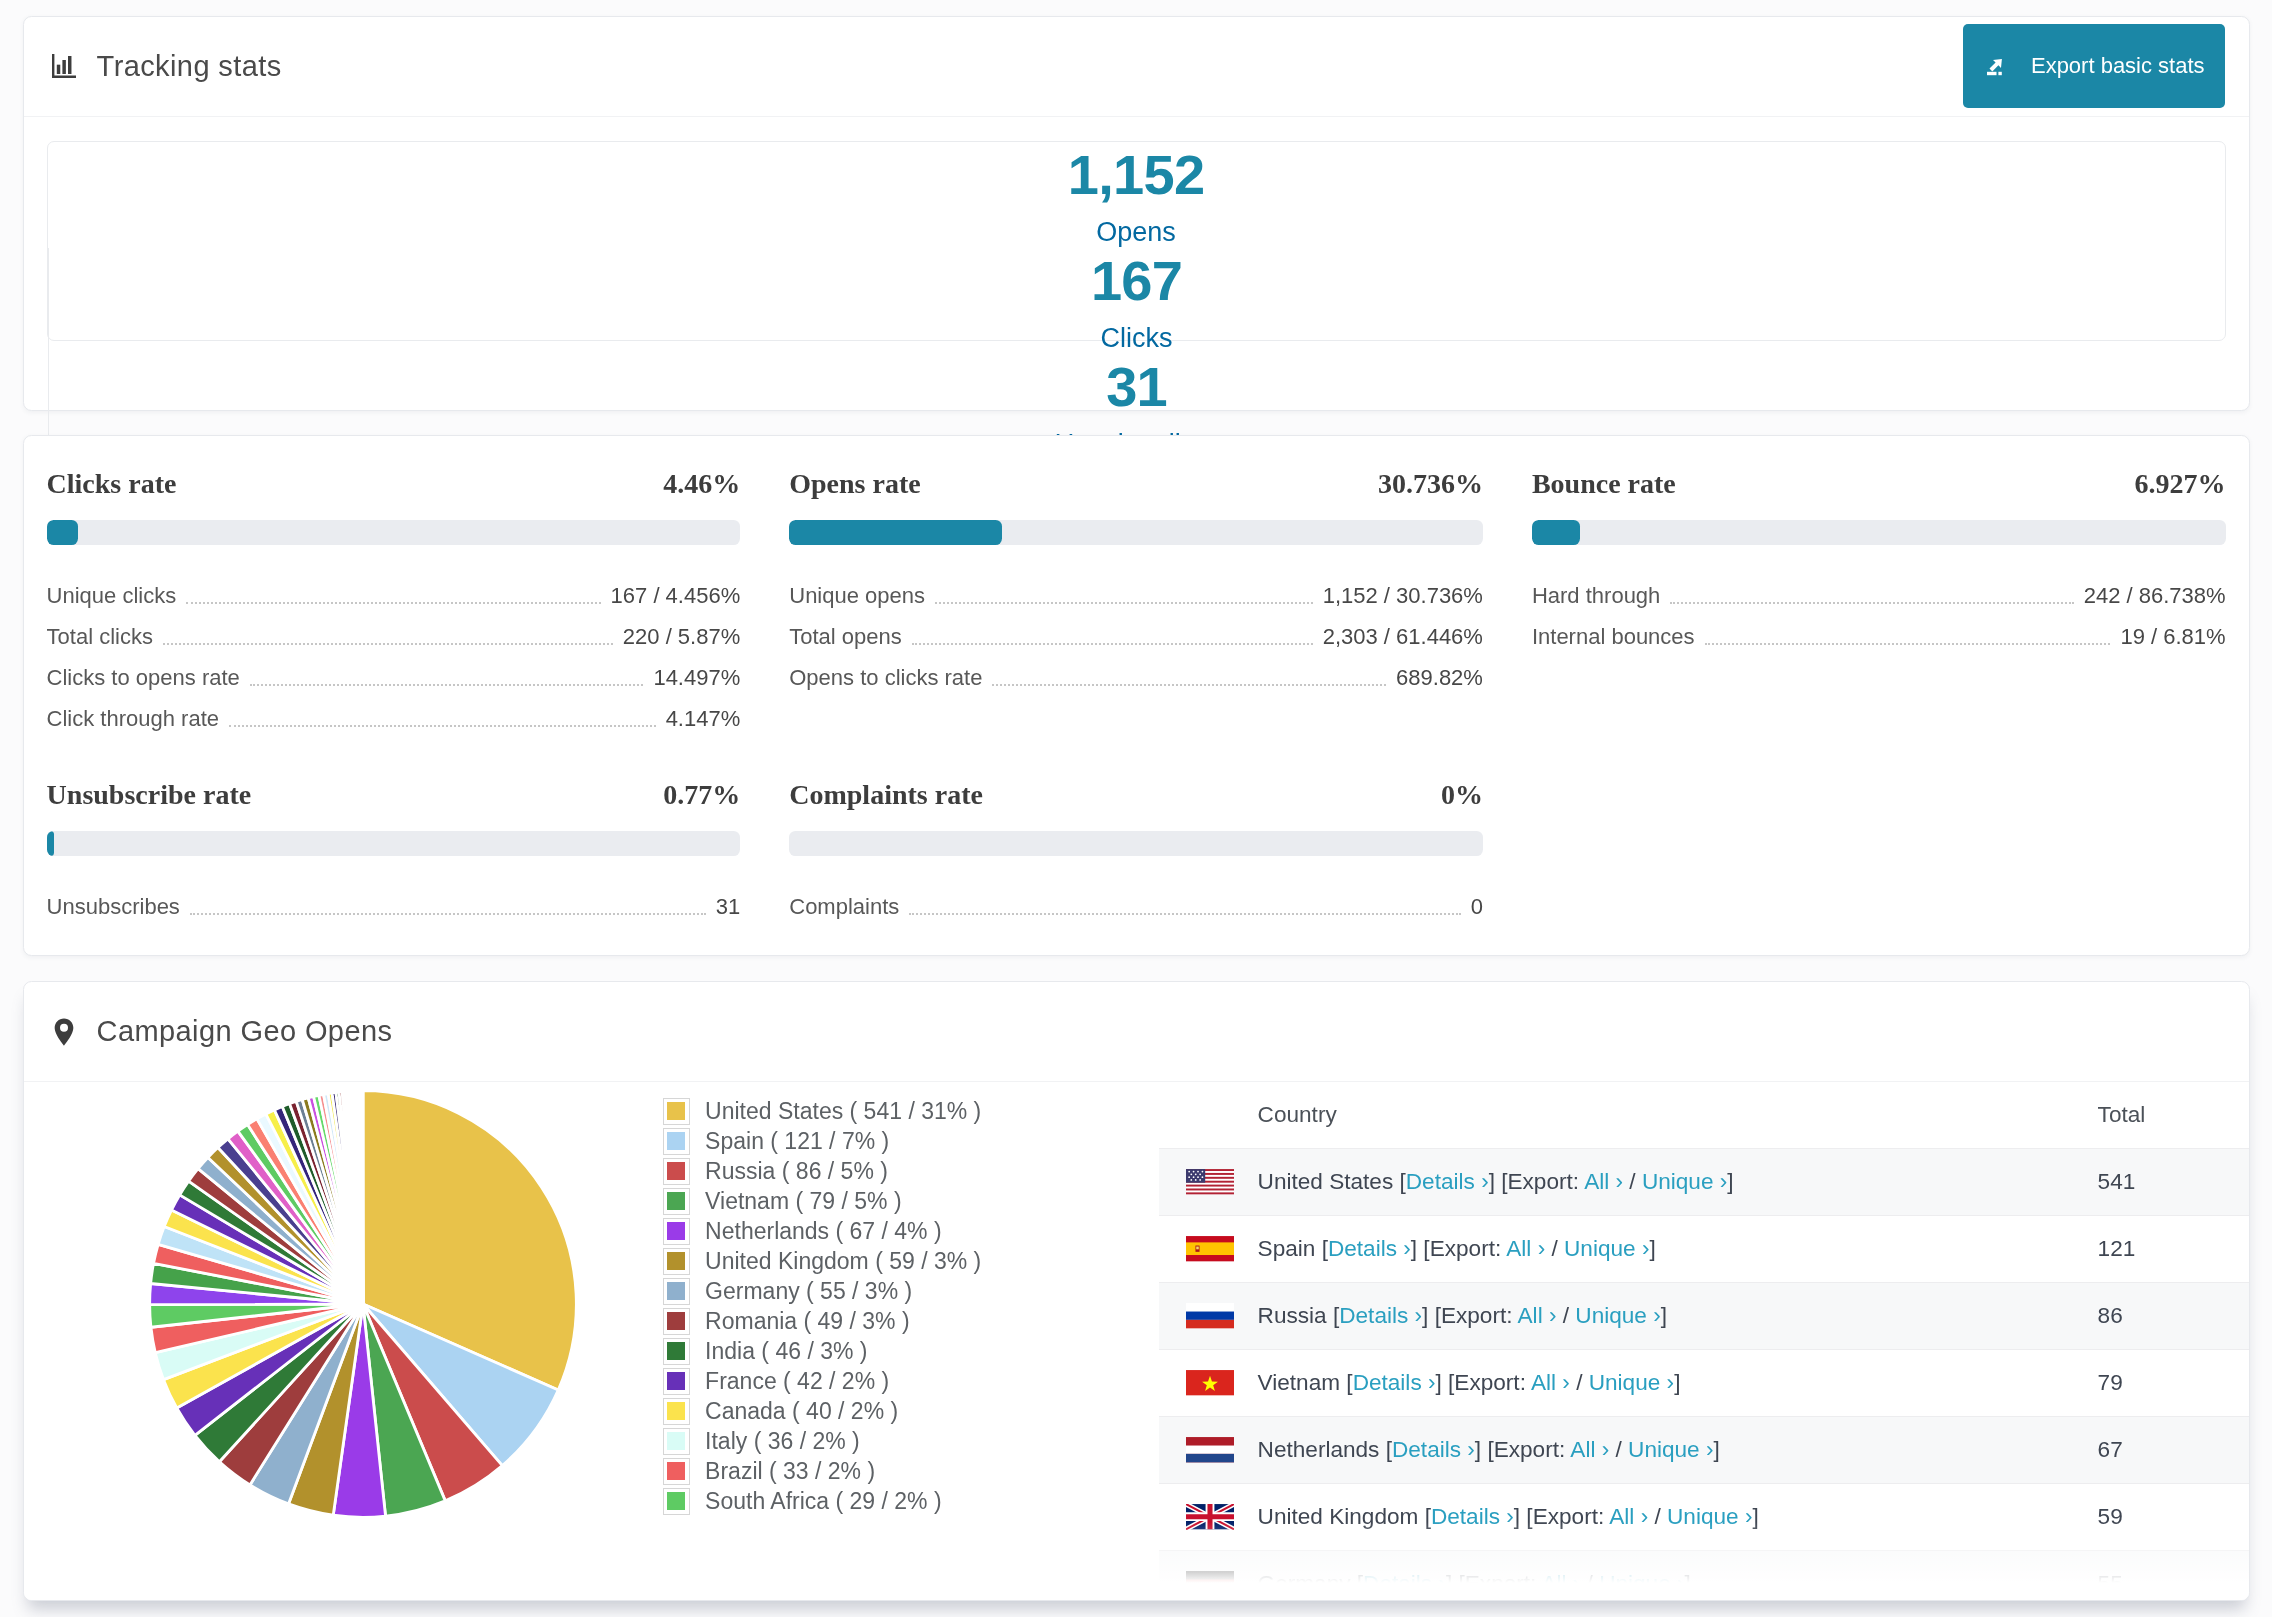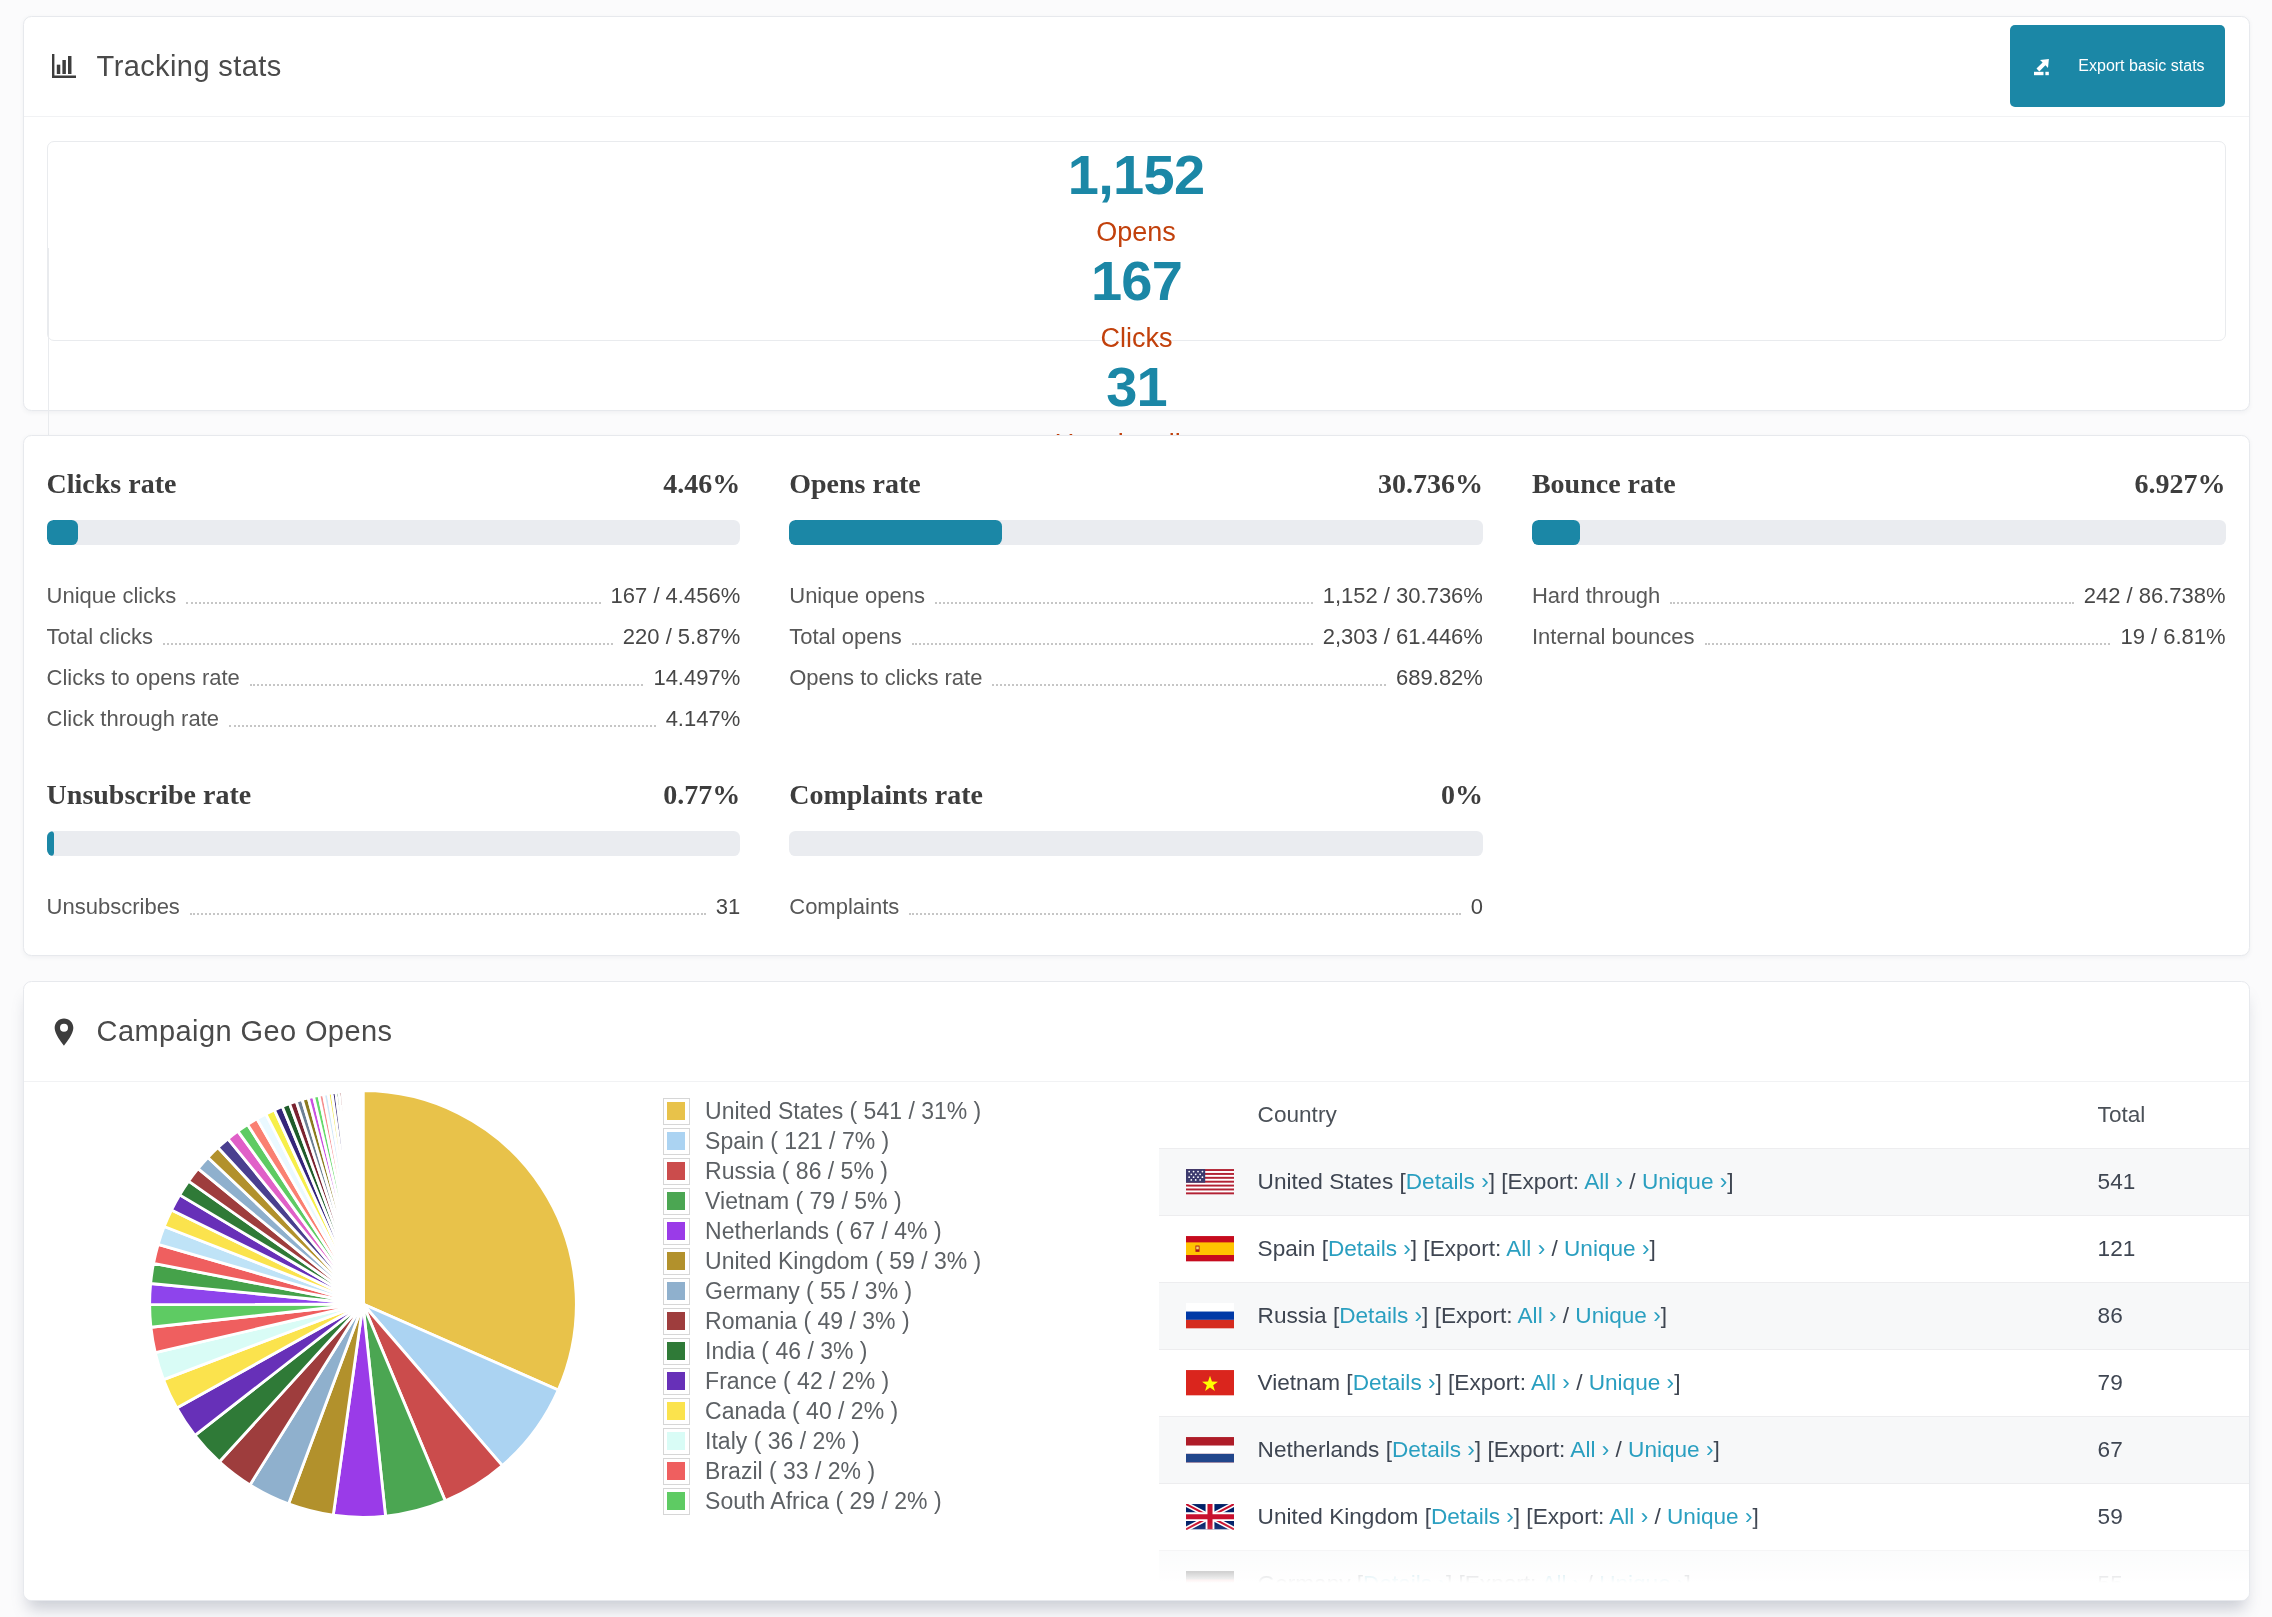--- a/index.html
+++ b/index.html
@@ -28,38 +28,38 @@
     padding:0 24px; border-bottom:1.4px solid #f1f2f4; position:relative;
   }
   .card-header svg.hicon { width:32px; height:32px; flex:none; }
   .card-title { font-size:29px; color:#4a4a4a; margin-left:17px; letter-spacing:0.4px; }
 
   .export-btn {
     position:absolute; right:24px; top:50%; transform:translateY(-50%);
     display:flex; align-items:center; gap:24px;
     background:#1b87a6; color:#fff; border:none; border-radius:5px;
     font-family:"Liberation Sans", sans-serif;
-    font-size:16px; padding:29px 20px; cursor:pointer;
+    font-size:22px; padding:29px 20px; cursor:pointer;
   }
   .export-btn svg { width:24px; height:24px; }
 
   
   .stats-row {
     margin:24px 23px 0; height:200px;
     border:1.4px solid #e9ebee; border-radius:7px;
     display:flex; background:#fff;flex-direction:column;
   }
   .stat-cell {
     flex:1; display:flex; flex-direction:column;
     align-items:center; justify-content:center;
     border-left:1.4px solid #e9ebee;
   }
   .stat-cell:first-child { border-left:none; }
   .stat-value { font-size:56px; font-weight:700; color:#1b87a6; letter-spacing:-0.7px; }
-  .stat-label { font-size:27px; color:#c2410c; margin-top:10px; }
+  .stat-label { font-size:27px; color:#0369a1; margin-top:10px; }
 
   
   .rates-grid {
     padding:32px 23px 0;
     display:grid; grid-template-columns:repeat(3,1fr);
     column-gap:49px; row-gap:47px;
   }
   .rate-head { display:flex; justify-content:space-between; align-items:baseline; }
   .rate-title, .rate-value { font-size:28px; font-weight:700; color:#3d3d3d;font-family:Liberation Serif, serif; }
   .rate-bar {

